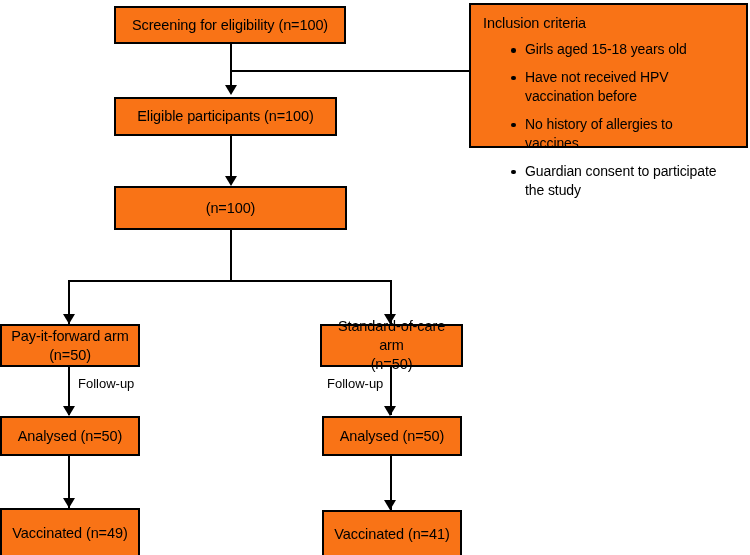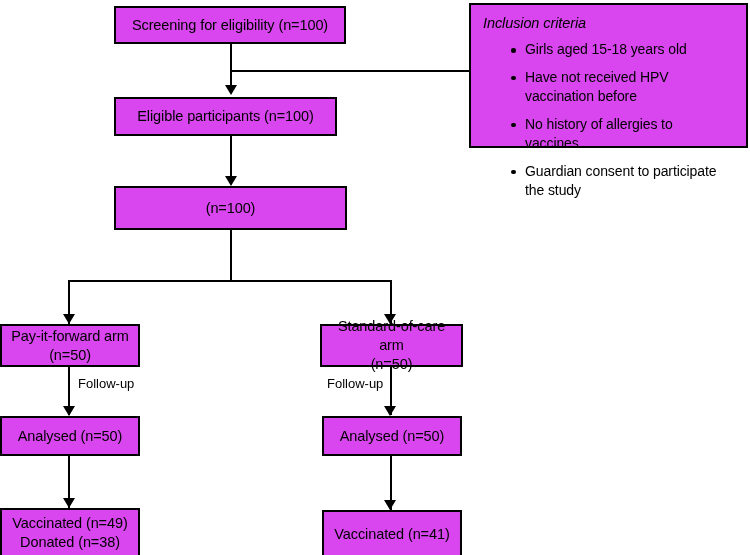--- a/index.html
+++ b/index.html
@@ -13,21 +13,21 @@
     height: 555px;
     background: #ffffff;
     overflow: hidden;
     font-family: "Liberation Sans", sans-serif;
     color: #000000;
   }
   .node {
     position: absolute;
     box-sizing: border-box;
     border: 2px solid #000000;
-    background: #d946ef;
+    background: #f97316;
     display: flex;
     align-items: center;
     justify-content: center;
     text-align: center;
     font-size: 14.5px;
     line-height: 19px;
     letter-spacing: -0.1px;
     z-index: 3;
   }
   .node .inner {
@@ -38,21 +38,20 @@
   
   #criteria-box {
     display: block;
     text-align: left;
     padding: 9px 10px 8px 12px;
   }
   #criteria-title {
     font-size: 14.5px;
     line-height: 18px;
     margin: 0 0 4px 0;
-    font-style: italic;
   }
   #criteria-list {
     margin: 0;
     padding: 0 0 0 34px;
     list-style: none;
   }
   #criteria-list li {
     position: relative;
     font-size: 14px;
     line-height: 19.5px;
@@ -172,21 +171,20 @@
     <div class="inner">Analysed (n=50)</div>
   </div>
 
   <div class="node" id="soc-analysed-box" style="left:322px; top:416px; width:140px; height:40px;">
     <div class="inner">Analysed (n=50)</div>
   </div>
 
   <div class="node" id="pif-outcome-box" style="left:0px; top:508px; width:140px; height:50px;">
     <div class="inner">
       <div>Vaccinated (n=49)</div>
-      <div>Donated (n=38)</div>
     </div>
   </div>
 
   <div class="node" id="soc-outcome-box" style="left:322px; top:510px; width:140px; height:48px;">
     <div class="inner">Vaccinated (n=41)</div>
   </div>
 
 </div>
 
 </body></html>

